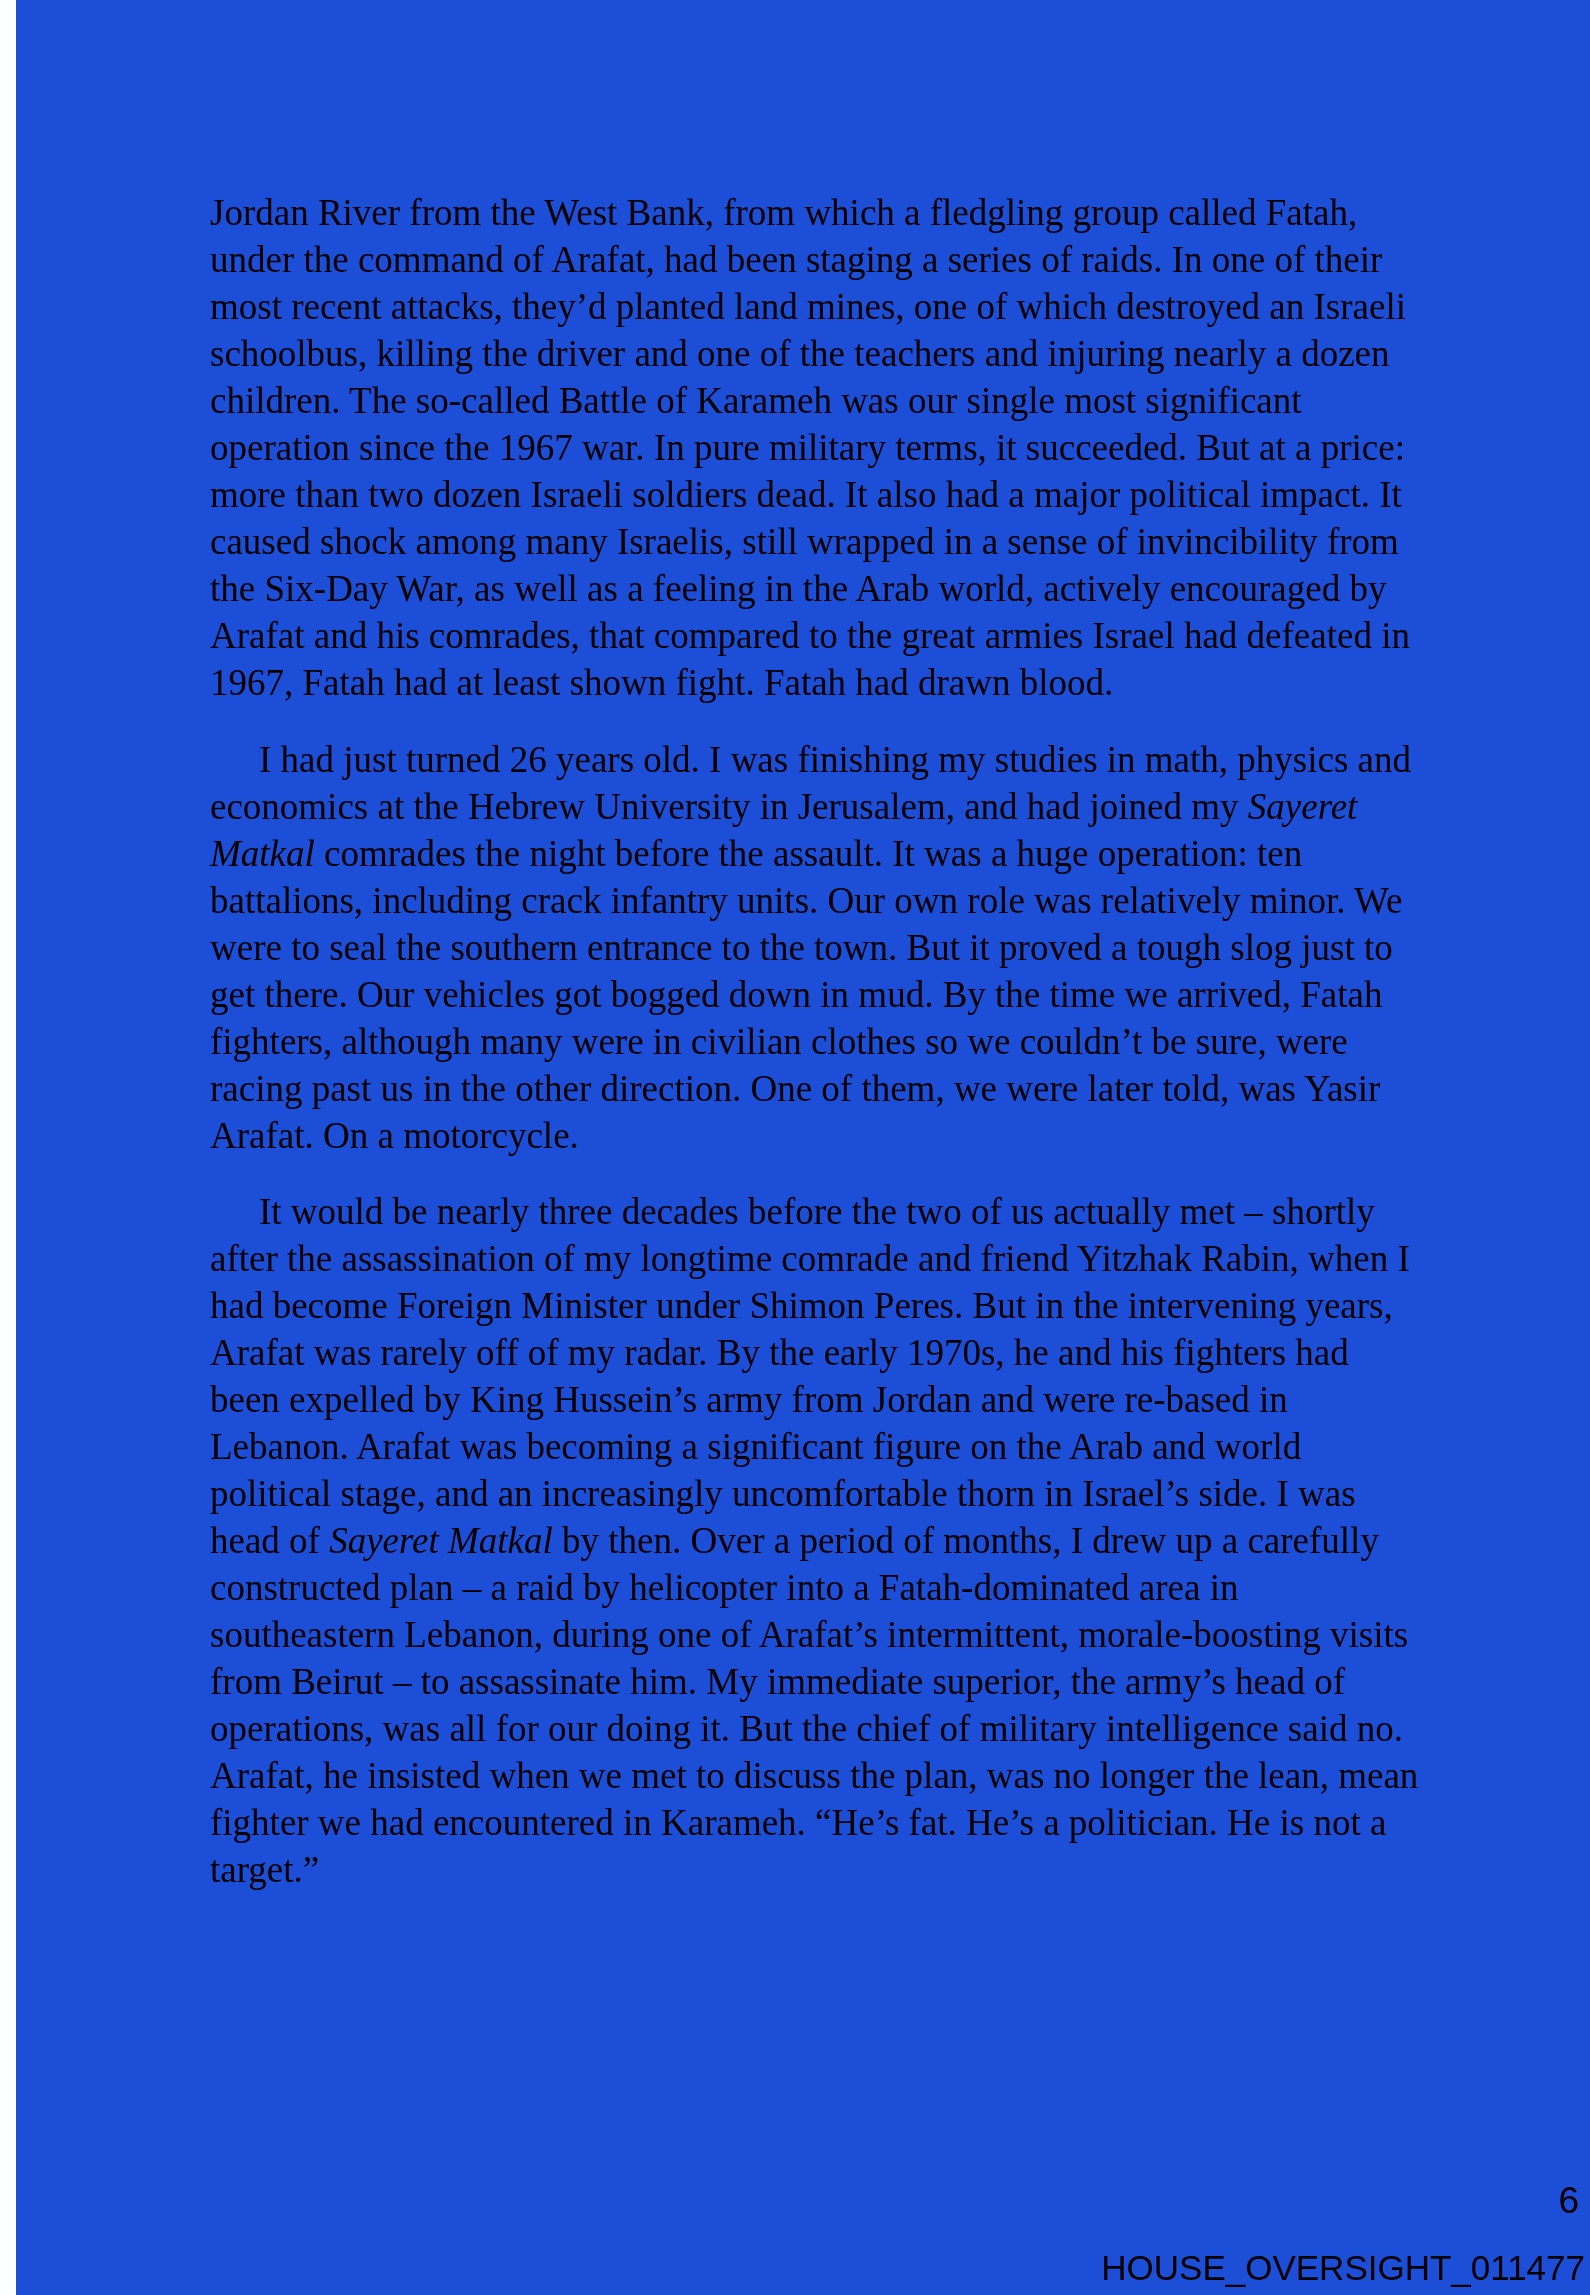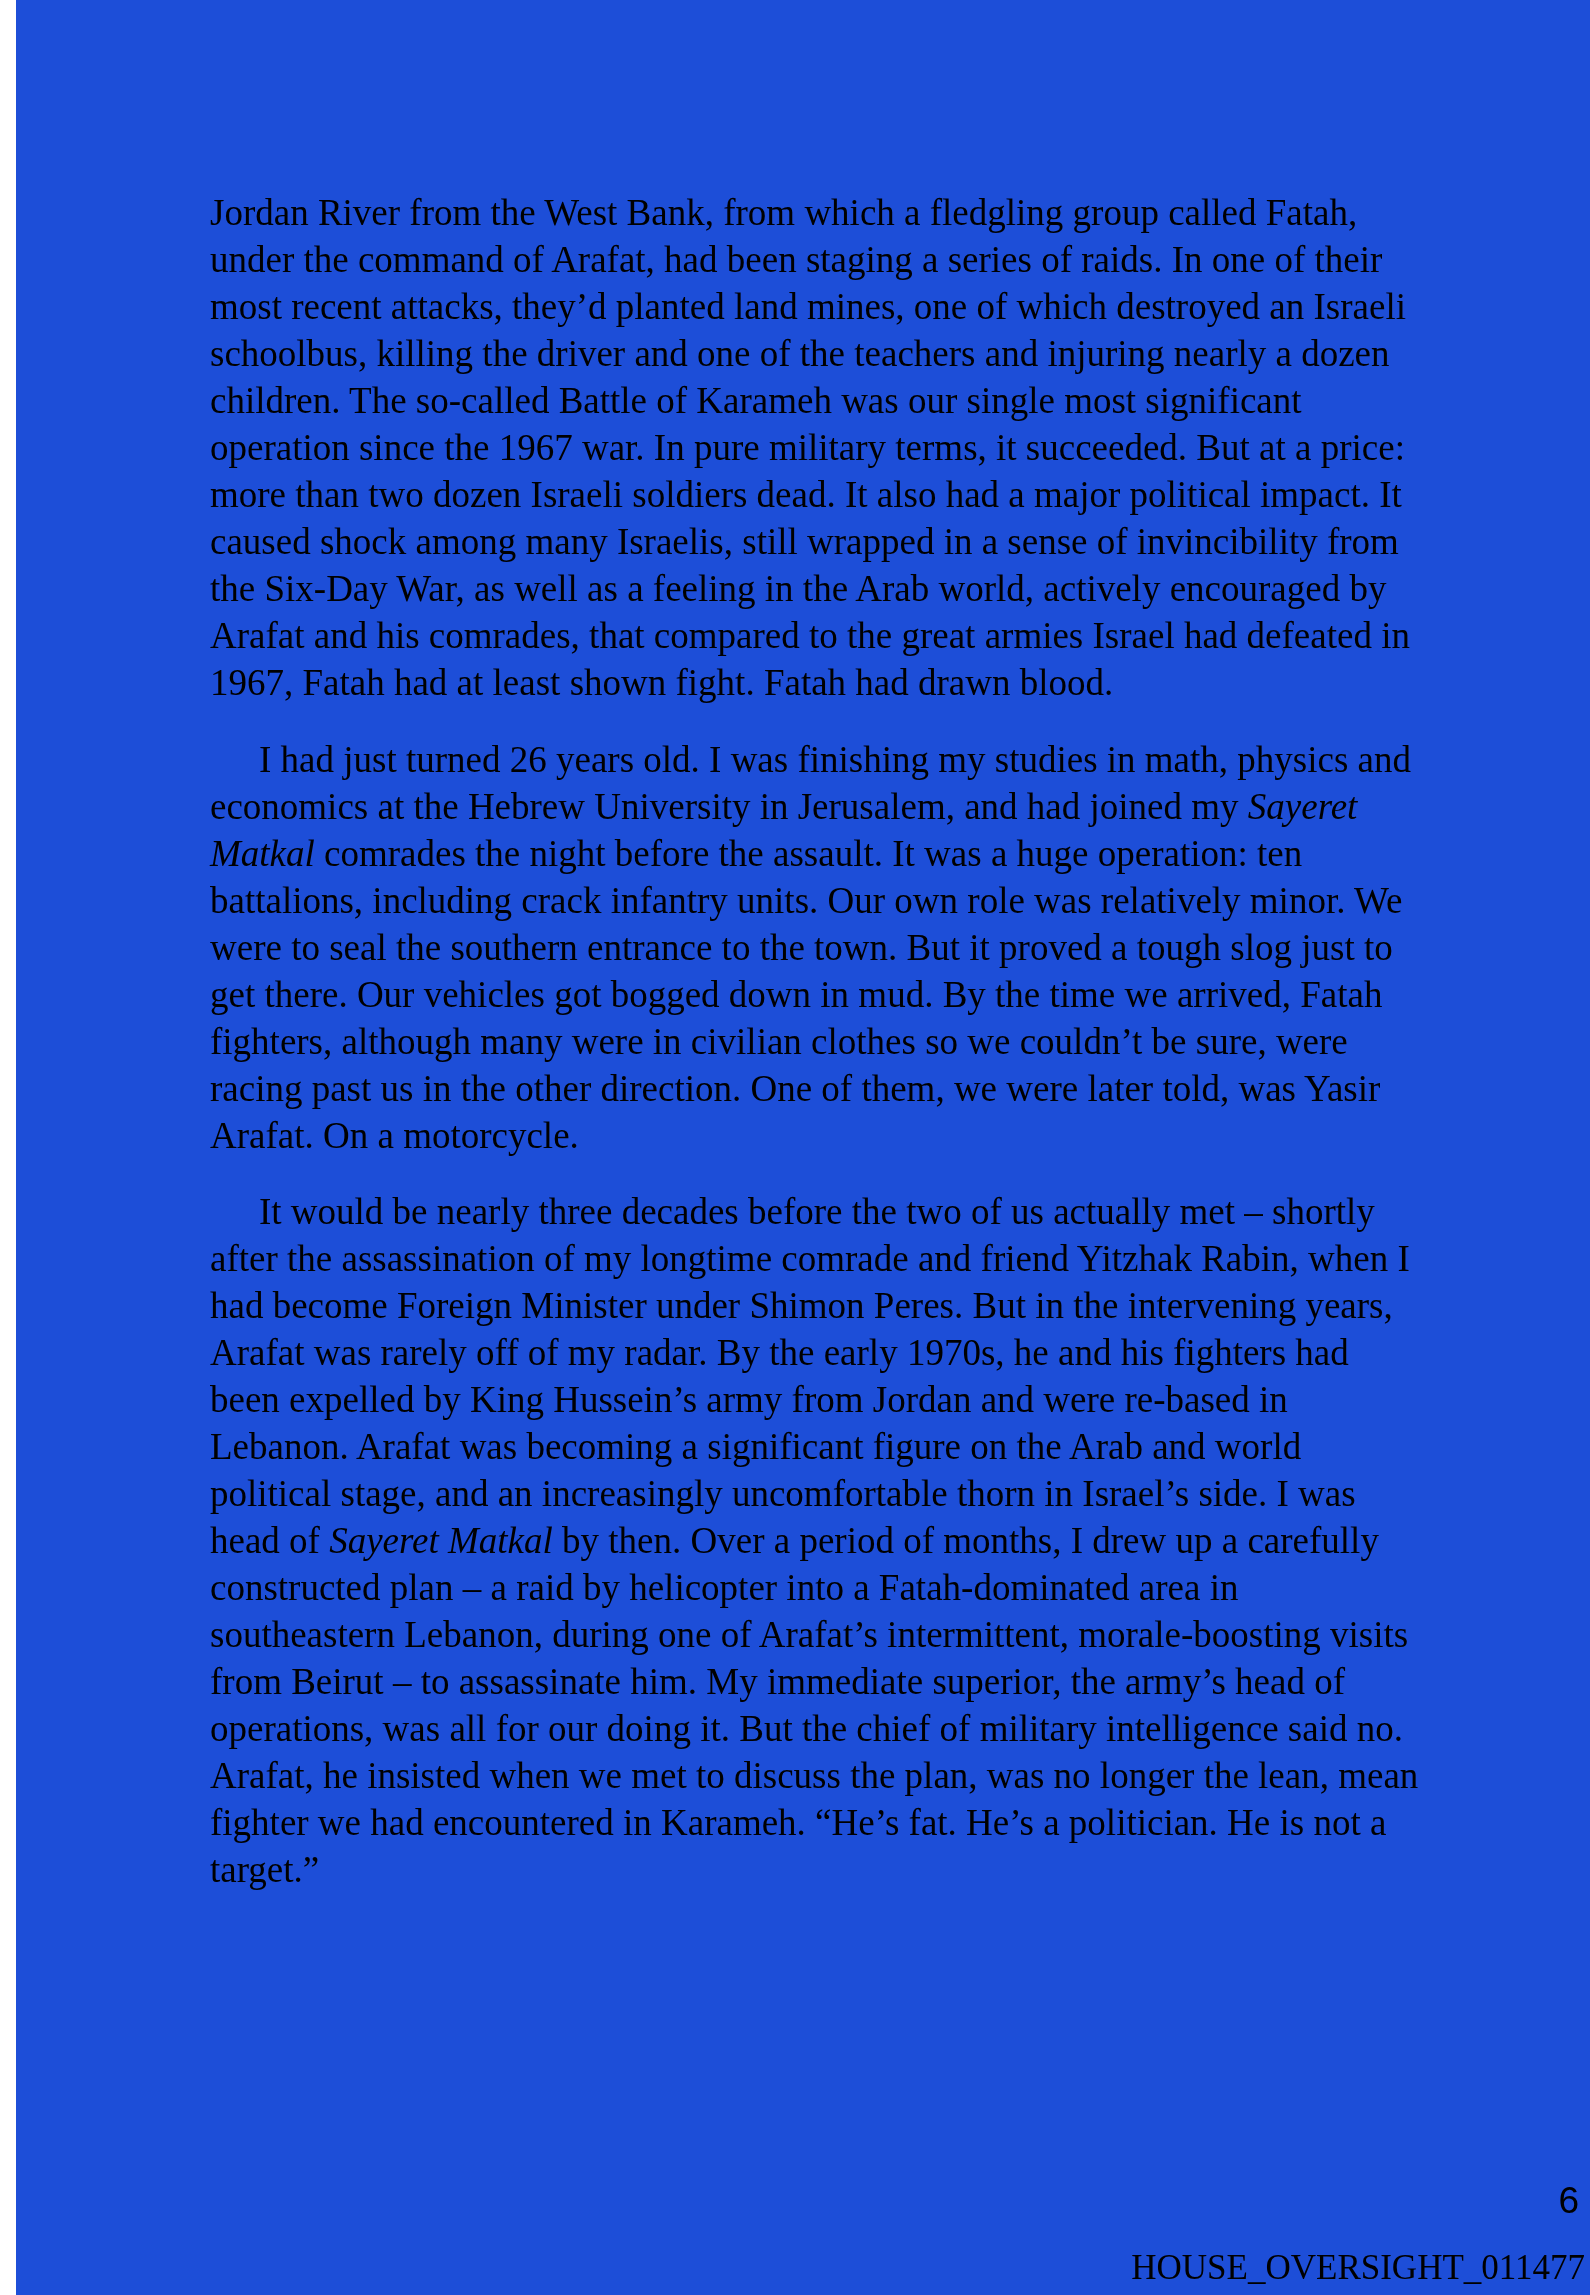--- a/index.html
+++ b/index.html
@@ -47,21 +47,21 @@
     right: 28px;
     font-family: "Liberation Sans", sans-serif;
     font-size: 37px;
     line-height: 39px;
     color: #000000;
   }
   .bates-stamp {
     position: absolute;
     top: 2249px;
     right: 22px;
-    font-family: Liberation Serif, serif;
+    font-family: Liberation Sans, sans-serif;
     font-size: 35px;
     line-height: 37px;
     color: #000000;
   }
 </style>
 </head>
 <body>
 
 <div class="page">
 

